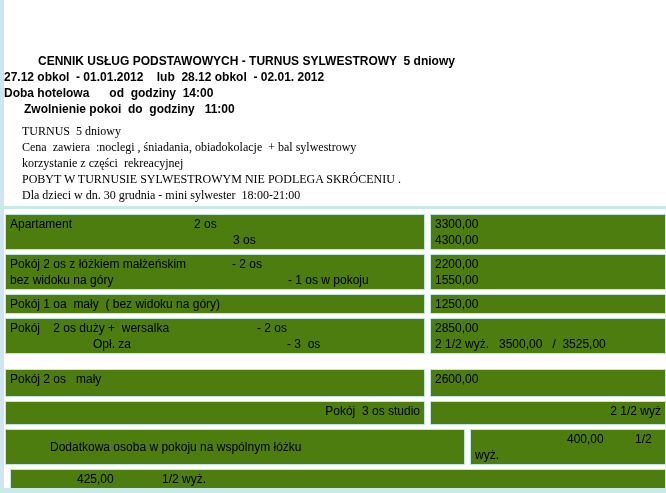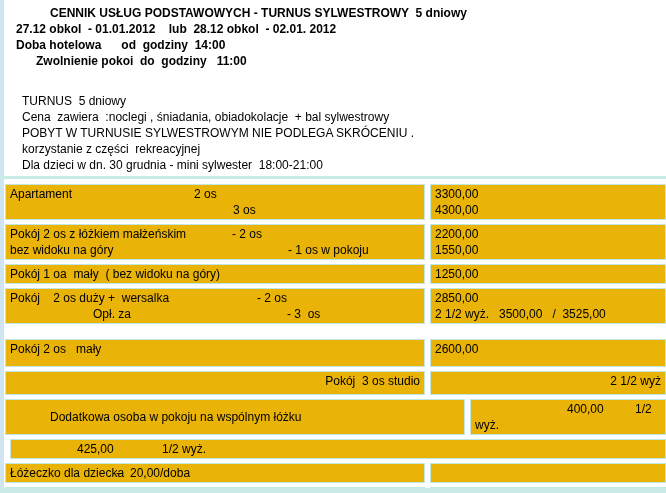--- a/index.html
+++ b/index.html
@@ -1,30 +1,30 @@
 <!DOCTYPE html>
 <html><head>
 <meta charset="utf-8">
 <style>
   html,body{margin:0;padding:0;background:#ffffff;}
   .page{position:relative;width:666px;height:493px;background:#ffffff;overflow:hidden;
         font-family:"Liberation Sans","DejaVu Sans",sans-serif;font-size:12px;color:#000;}
   .left-strip{position:absolute;left:0;top:0;bottom:0;width:4px;background:#cfe6f2;}
   .bottom-strip{position:absolute;left:0;right:0;bottom:0;height:5px;background:#c9ebe7;}
   .content{position:absolute;left:4px;top:0;right:0;}
-  .hdr{padding-top:5px;padding-left:12px;font-weight:bold;}
+  .hdr{padding-top:5px;padding-left:0;font-weight:bold;margin-top:48px;}
   .hl{white-space:pre;line-height:16px;min-height:16px;}
   .hl.center{padding-left:34px;}
   .hl.indent{padding-left:20px;}
-  .intro{margin-top:24px;padding-left:18px;}
+  .intro{margin-top:6px;padding-left:18px;font-family:Liberation Serif, serif;}
   .pl{white-space:pre;line-height:16px;min-height:16px;}
   .divider{margin-top:3px;margin-left:-4px;height:3px;background:#c9ebe7;}
   .tbl{margin-top:5px;margin-left:1px;}
   .row{display:flex;margin-bottom:4px;}
-  .cell{background:#eab308;border:1px solid #c2e7e3;padding:1px 4px;}
+  .cell{background:#4d7c0f;border:1px solid #c2e7e3;padding:1px 4px;}
   .cell.left{width:410px;}
   .cell.right{flex:1;margin-left:5px;}
   .line{position:relative;white-space:pre;line-height:16px;min-height:16px;}
   .line.c{text-align:left;}
   .tab{position:absolute;top:0;white-space:pre;}
   .t200{left:184px}.t223{left:223px}.t222{left:222px}.t262{left:278px}
   .t247{left:247px}.t83{left:83px}.t277{left:277px}.t106{left:106px}
   .t85{left:85px}.t92{left:92px}.t160{left:160px}.t62{left:62px}.t147{left:147px}
   .row.exp24 .cell{min-height:24px;margin-top:11px;}
   .row.exp20 .cell{min-height:20px;text-align:right;}
@@ -42,22 +42,22 @@
     <div class="hdr">
       <div class="hl center">CENNIK USŁUG PODSTAWOWYCH - TURNUS SYLWESTROWY  5 dniowy</div>
       <div class="hl">27.12 obkol  - 01.01.2012    lub  28.12 obkol  - 02.01. 2012</div>
       <div class="hl">Doba hotelowa      od  godziny  14:00</div>
       <div class="hl indent">Zwolnienie pokoi  do  godziny   11:00</div>
     </div>
 
     <div class="intro">
       <div class="pl">TURNUS  5 dniowy</div>
       <div class="pl">Cena  zawiera  :noclegi , śniadania, obiadokolacje  + bal sylwestrowy</div>
+      <div class="pl">korzystanie z części  rekreacyjnej</div>
       <div class="pl">POBYT W TURNUSIE SYLWESTROWYM NIE PODLEGA SKRÓCENIU .</div>
-      <div class="pl">korzystanie z części  rekreacyjnej</div>
       <div class="pl">Dla dzieci w dn. 30 grudnia - mini sylwester  18:00-21:00</div>
     </div>
 
     <div class="divider"></div>
 
     <div class="tbl">
 
       <div class="row">
         <div class="cell left">
           <div class="line"><span>Apartament</span><span class="tab t200">2 os</span></div>

